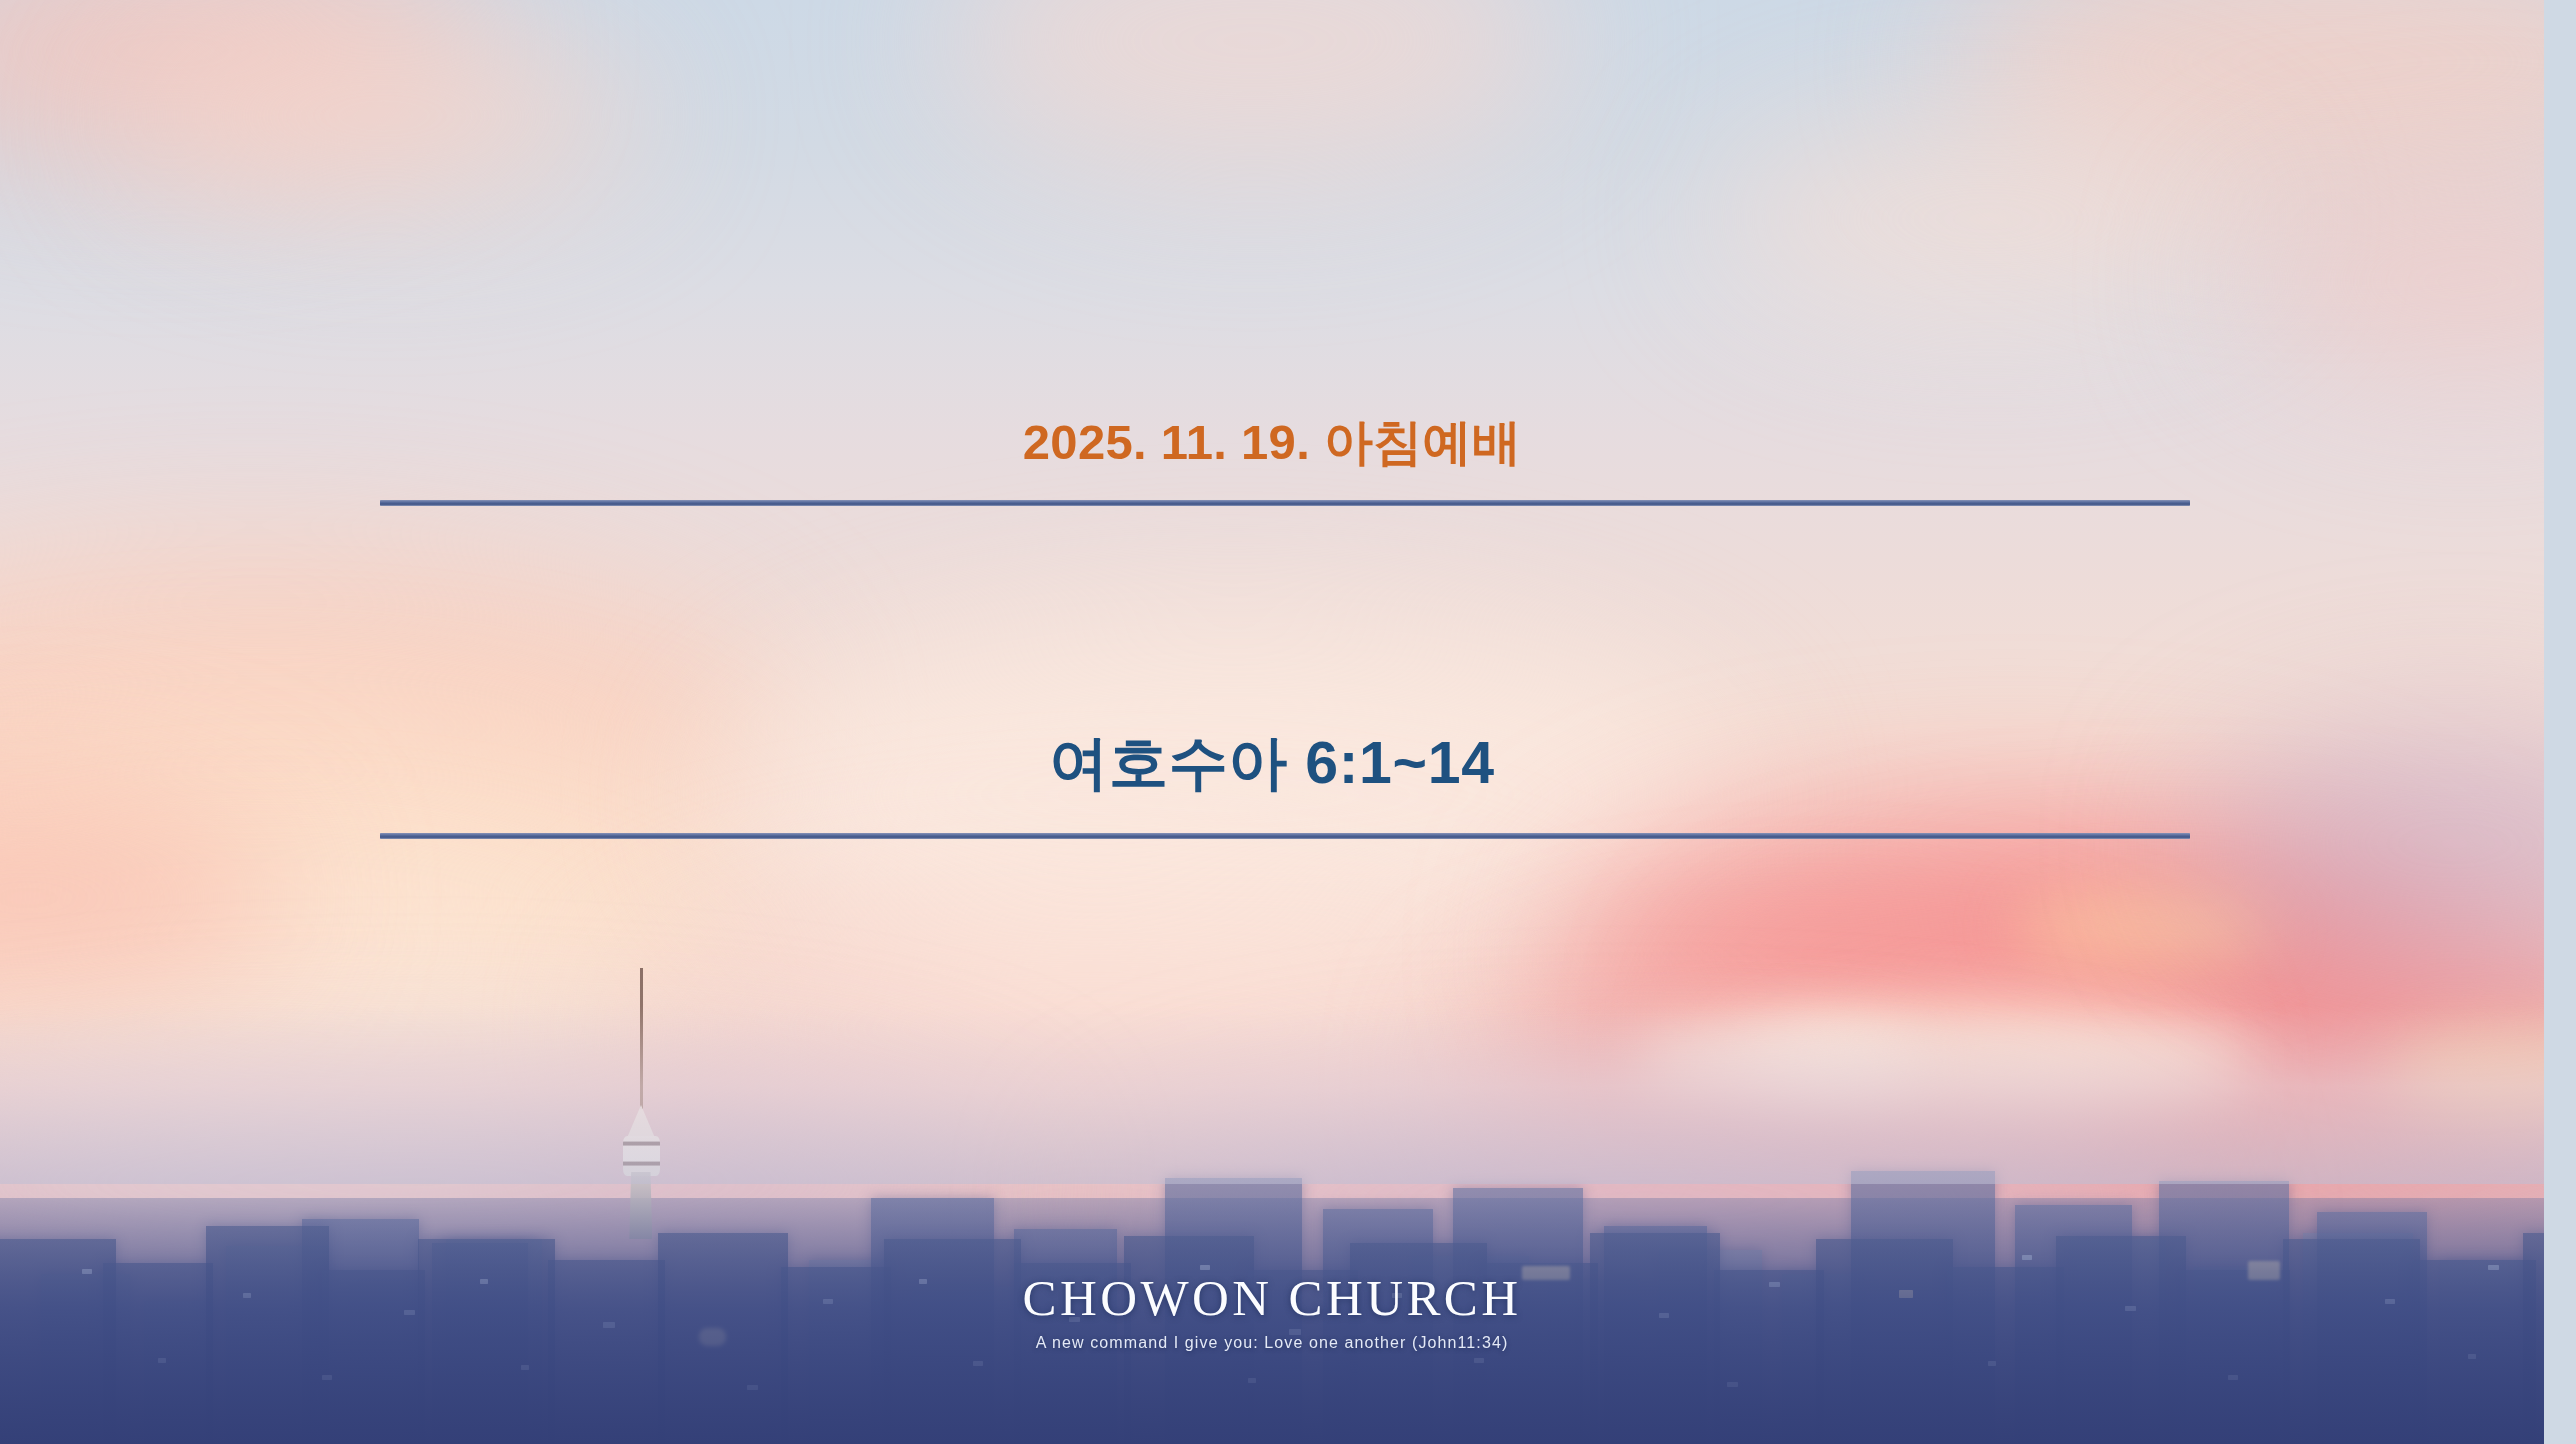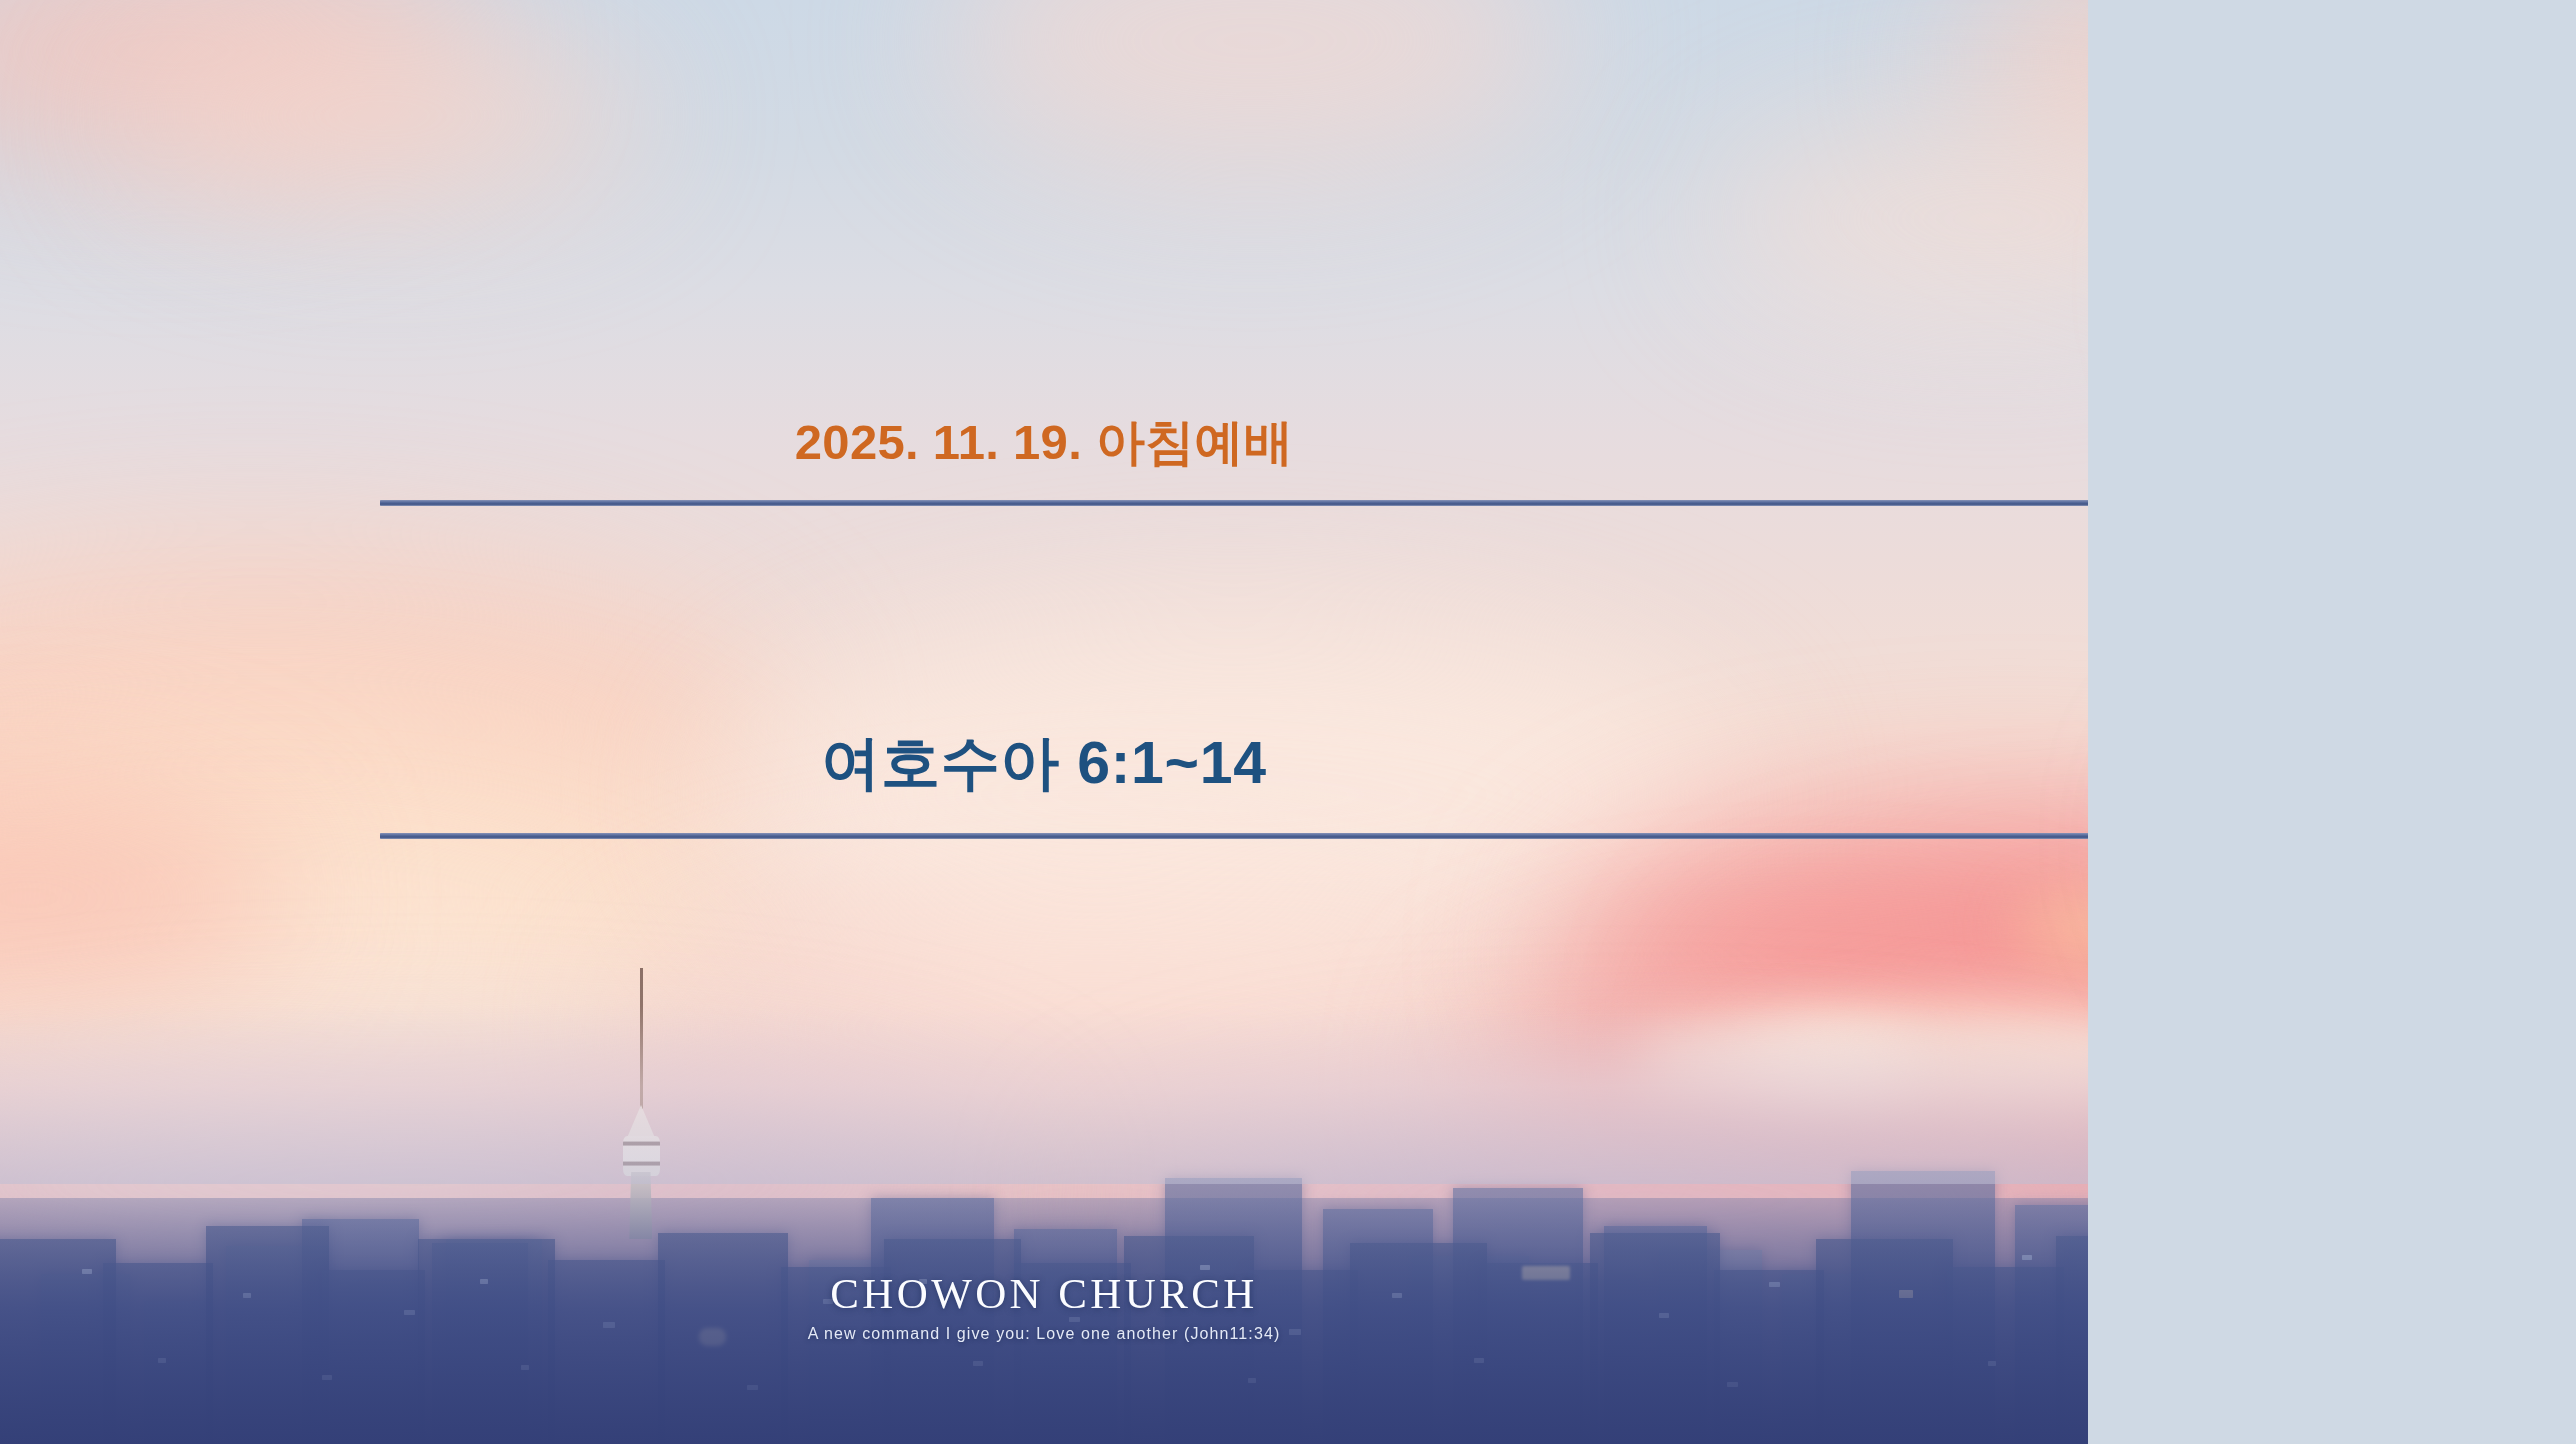--- a/index.html
+++ b/index.html
@@ -5,21 +5,21 @@
   * { margin:0; padding:0; box-sizing:border-box; }
   html, body {
     width:2576px; height:1445px;
     overflow:hidden;
     background:#cfd9e4;
     font-family:"Liberation Sans", sans-serif;
   }
 
   .slide{
     position:relative;
-    width:2088px; height:1445px;
+    width:2544px; height:1445px;
     overflow:hidden;
   }
 
   
   .sky{
     position:absolute; inset:0;
     background:
       linear-gradient(to bottom,
         #cdd9e6 0%,
         #d2dae4 10%,
@@ -144,21 +144,21 @@
     font-family:"Liberation Sans","DejaVu Sans",sans-serif;
   }
 
   
   .logo{
     position:absolute; left:0; right:0; top:1269px;
     text-align:center; z-index:22;
   }
   .logo-name{
     font-family:"Liberation Serif","DejaVu Serif",serif;
-    font-size:43px;
+    font-size:51px;
     letter-spacing:3.4px;
     color:#fbfcff;
     text-shadow:0 1.4px 6.9px rgba(30,45,90,.75);
   }
   .logo-tag{
     margin-top:6.9px;
     font-family:"Liberation Sans","DejaVu Sans",sans-serif;
     font-size:16px;
     letter-spacing:1.1px;
     color:#e4e9f6;

